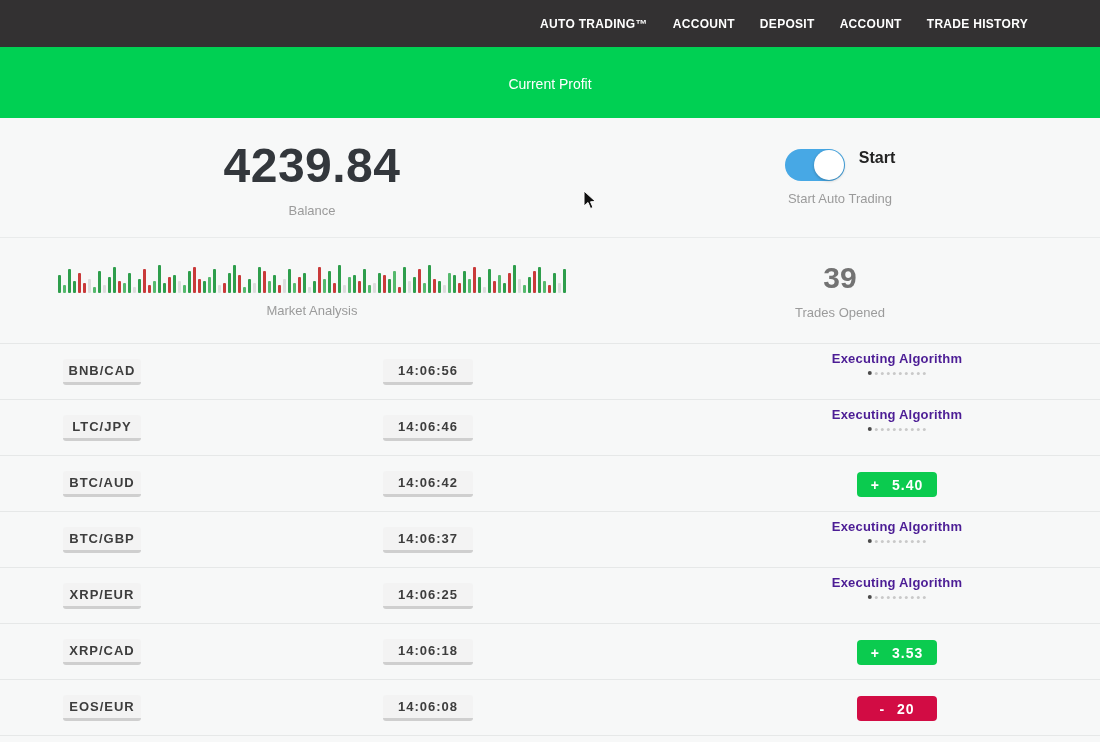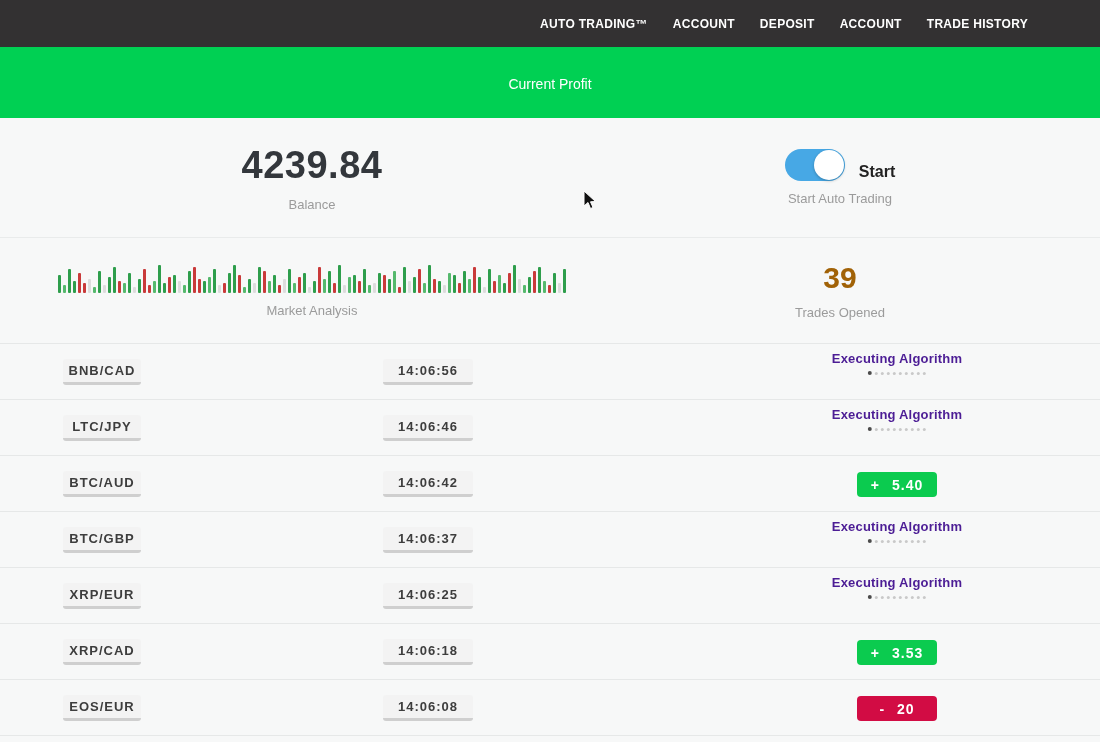--- a/index.html
+++ b/index.html
@@ -24,38 +24,38 @@
   .profit-banner .pb-label { font-size:14px; margin-top:2px; }
   .profit-banner .pb-value { font-size:31px; font-weight:bold; letter-spacing:.5px; line-height:1.1; }
 
   
   .stats-row { display:flex; }
   .stats-row .col-left  { width:624px; display:flex; flex-direction:column; align-items:center; justify-content:center; }
   .stats-row .col-right { width:476px; display:flex; flex-direction:column; align-items:center; justify-content:center; padding-right:44px; }
   .sect1 { height:119px; }
   .sect2 { height:106px; border-top:1px solid #e9ebeb; }
 
-  .balance-value { font-size:38px; font-weight:bold; color:#33373c; letter-spacing:.5px; }
+  .balance-value { font-size:48px; font-weight:bold; color:#33373c; letter-spacing:.5px; }
   .muted-label { font-size:13px; color:#9b9b9b; margin-top:10px; }
 
-  .toggle-line { display:flex; align-items:flex-end; gap:14px; }
+  .toggle-line { display:flex; align-items:flex-start; gap:14px; }
   .toggle {
     width:60px; height:32px; background:#47a8e5; border-radius:16px;
     position:relative; cursor:pointer; flex:0 0 auto;
   }
   .toggle .knob {
     position:absolute; top:1px; right:1px; width:30px; height:30px;
     background:#fff; border-radius:50%; box-shadow:0 1px 3px rgba(0,0,0,.25);
   }
   .toggle-label { font-size:16px; font-weight:bold; color:#222; }
 
   .chart-strip { display:flex; align-items:flex-end; height:30px; gap:2px; }
   .chart-strip .bar { width:3px; border-radius:1px; }
 
-  .big-num { font-size:30px; font-weight:bold; color:#a16207; }
+  .big-num { font-size:30px; font-weight:bold; color:#737373; }
 
   
   .trades { border-top:1px solid #e6e8e8; }
   .trade-row { position:relative; height:56px; border-bottom:1px solid #e6e8e8; }
 
   .pill {
     position:absolute; background:#f3f3f3; border-radius:3px;
     border-bottom:3px solid #cfcfcf;
     font-size:13px; font-weight:bold; color:#3d3d3d; letter-spacing:1px;
     display:flex; align-items:center; justify-content:center;

